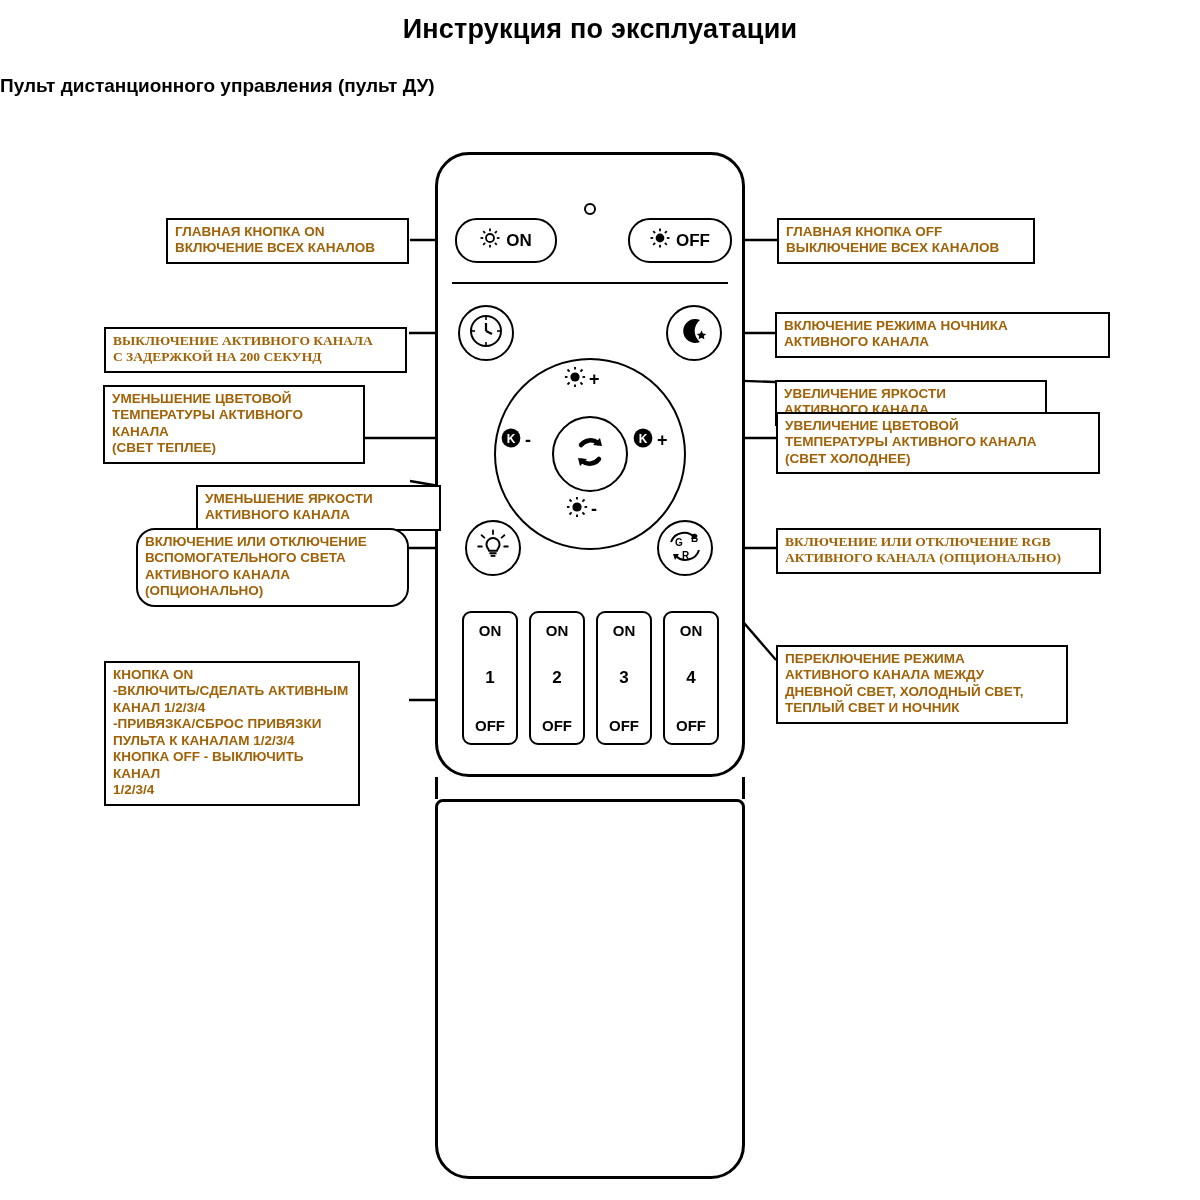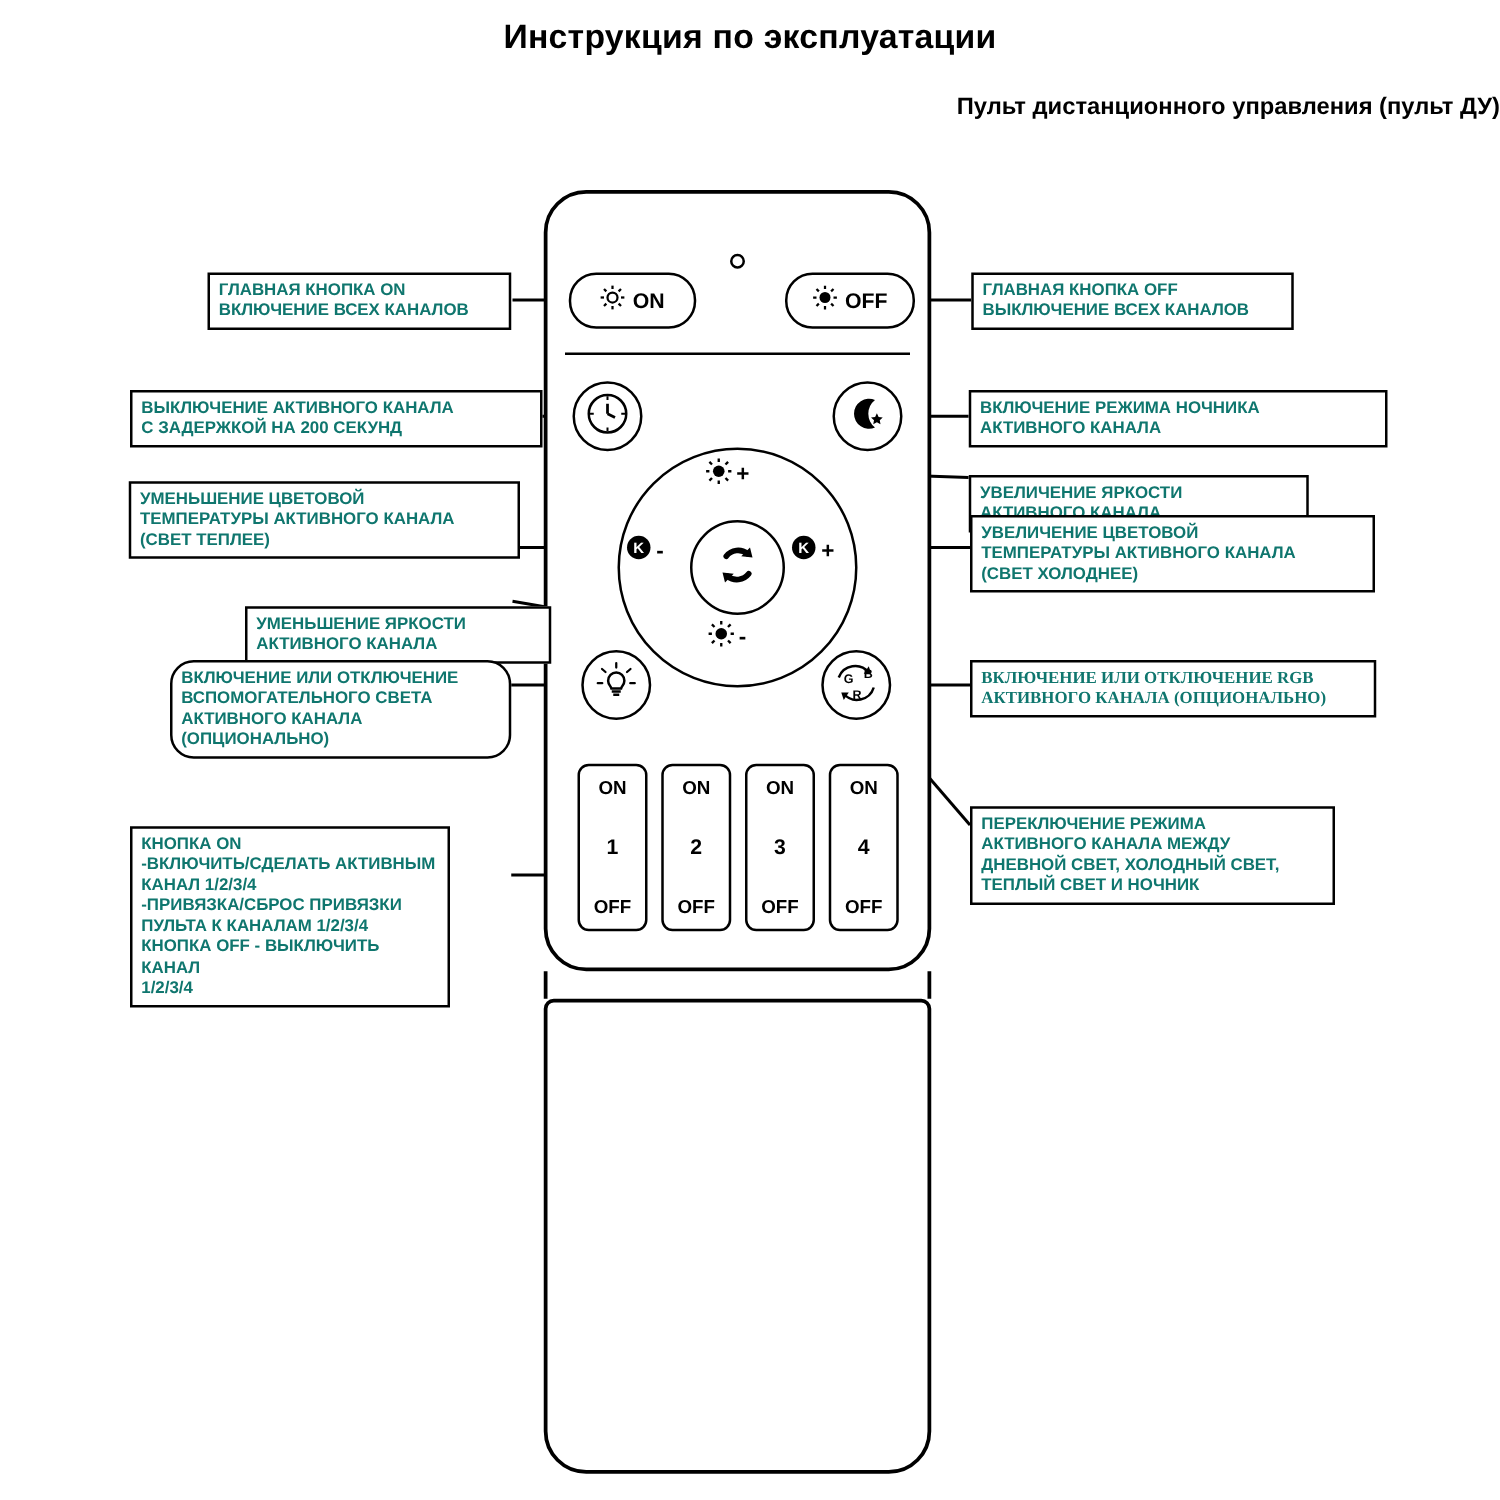--- a/index.html
+++ b/index.html
@@ -26,21 +26,21 @@
     text-align: center;
     font-size: 27px;
     font-weight: bold;
     letter-spacing: 0.2px;
   }
   .subtitle {
     position: absolute;
     left: 0;
     top: 75px;
     width: 1200px;
-    text-align: right;
+    text-align: left;
     font-size: 19px;
     font-weight: bold;
   }
 
   
   .remote-top {
     position: absolute;
     left: 435px;
     top: 152px;
     width: 310px;
@@ -172,21 +172,21 @@
   .box {
     position: absolute;
     border: 2px solid #000;
     background: #fff;
     box-sizing: border-box;
     padding: 4px 7px 5px 7px;
     font-size: 13.5px;
     font-weight: bold;
     line-height: 1.22;
     white-space: pre-line;
-    color: #0f766e;
+    color: #a16207;
   }
 
   svg.lines {
     position: absolute;
     left: 0;
     top: 0;
     width: 1200px;
     height: 1200px;
     pointer-events: none;
   }
@@ -428,27 +428,27 @@
     <span class="num">4</span>
     <span>OFF</span>
   </div>
 
   <div class="box" style="left:166px; top:218px; width:243px;">ГЛАВНАЯ КНОПКА ON
 ВКЛЮЧЕНИЕ ВСЕХ КАНАЛОВ</div>
 
   <div class="box" style="left:777px; top:218px; width:258px;">ГЛАВНАЯ КНОПКА OFF
 ВЫКЛЮЧЕНИЕ ВСЕХ КАНАЛОВ</div>
 
-  <div class="box" style="left:104px; top:312px; width:330px;">ВЫКЛЮЧЕНИЕ АКТИВНОГО КАНАЛА
+  <div class="box" style="left:104px; top:327px; width:303px;font-family:Liberation Serif, serif;">ВЫКЛЮЧЕНИЕ АКТИВНОГО КАНАЛА
 С ЗАДЕРЖКОЙ НА 200 СЕКУНД</div>
 
   <div class="box" style="left:775px; top:312px; width:335px;">ВКЛЮЧЕНИЕ РЕЖИМА НОЧНИКА
 АКТИВНОГО КАНАЛА</div>
 
-  <div class="box" style="left:103px; top:385px; width:313px;">УМЕНЬШЕНИЕ ЦВЕТОВОЙ
+  <div class="box" style="left:103px; top:385px; width:262px;">УМЕНЬШЕНИЕ ЦВЕТОВОЙ
 ТЕМПЕРАТУРЫ АКТИВНОГО КАНАЛА
 (СВЕТ ТЕПЛЕЕ)</div>
 
   <div class="box" style="left:775px; top:380px; width:272px;">УВЕЛИЧЕНИЕ ЯРКОСТИ
 АКТИВНОГО КАНАЛА</div>
 
   <div class="box" style="left:196px; top:485px; width:245px;">УМЕНЬШЕНИЕ ЯРКОСТИ
 АКТИВНОГО КАНАЛА</div>
 
   <div class="box" style="left:776px; top:412px; width:324px;">УВЕЛИЧЕНИЕ ЦВЕТОВОЙ

